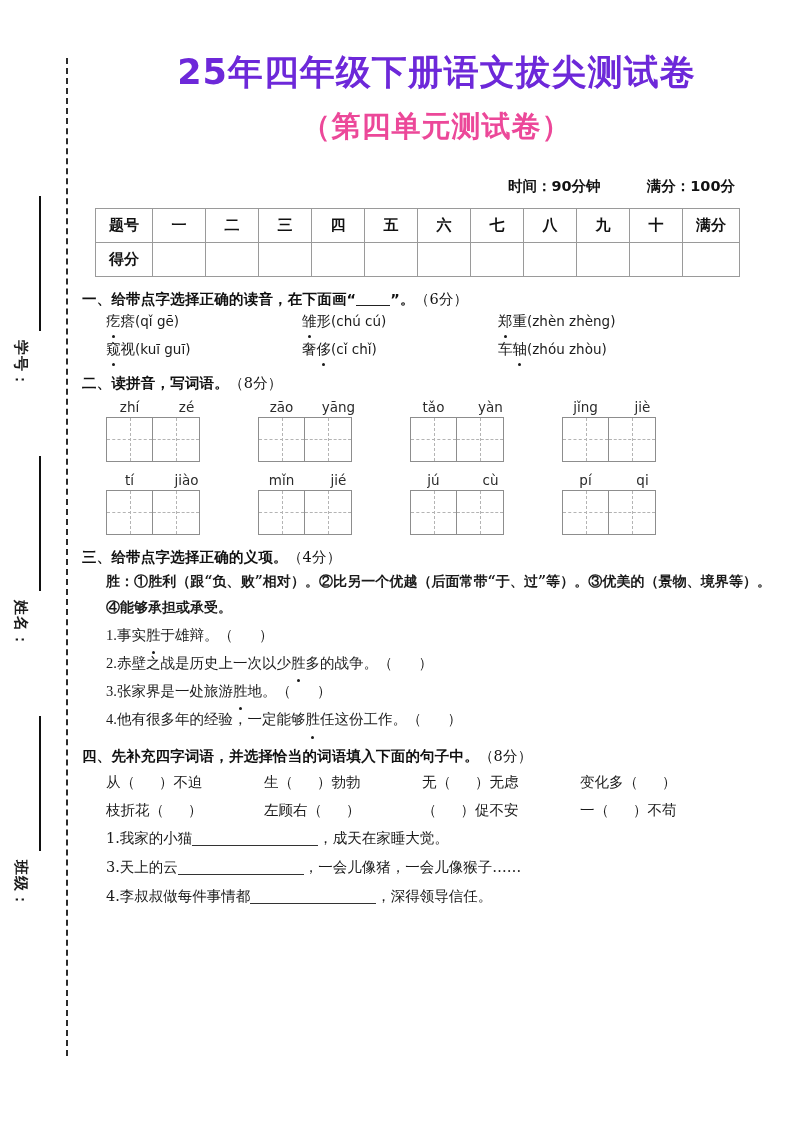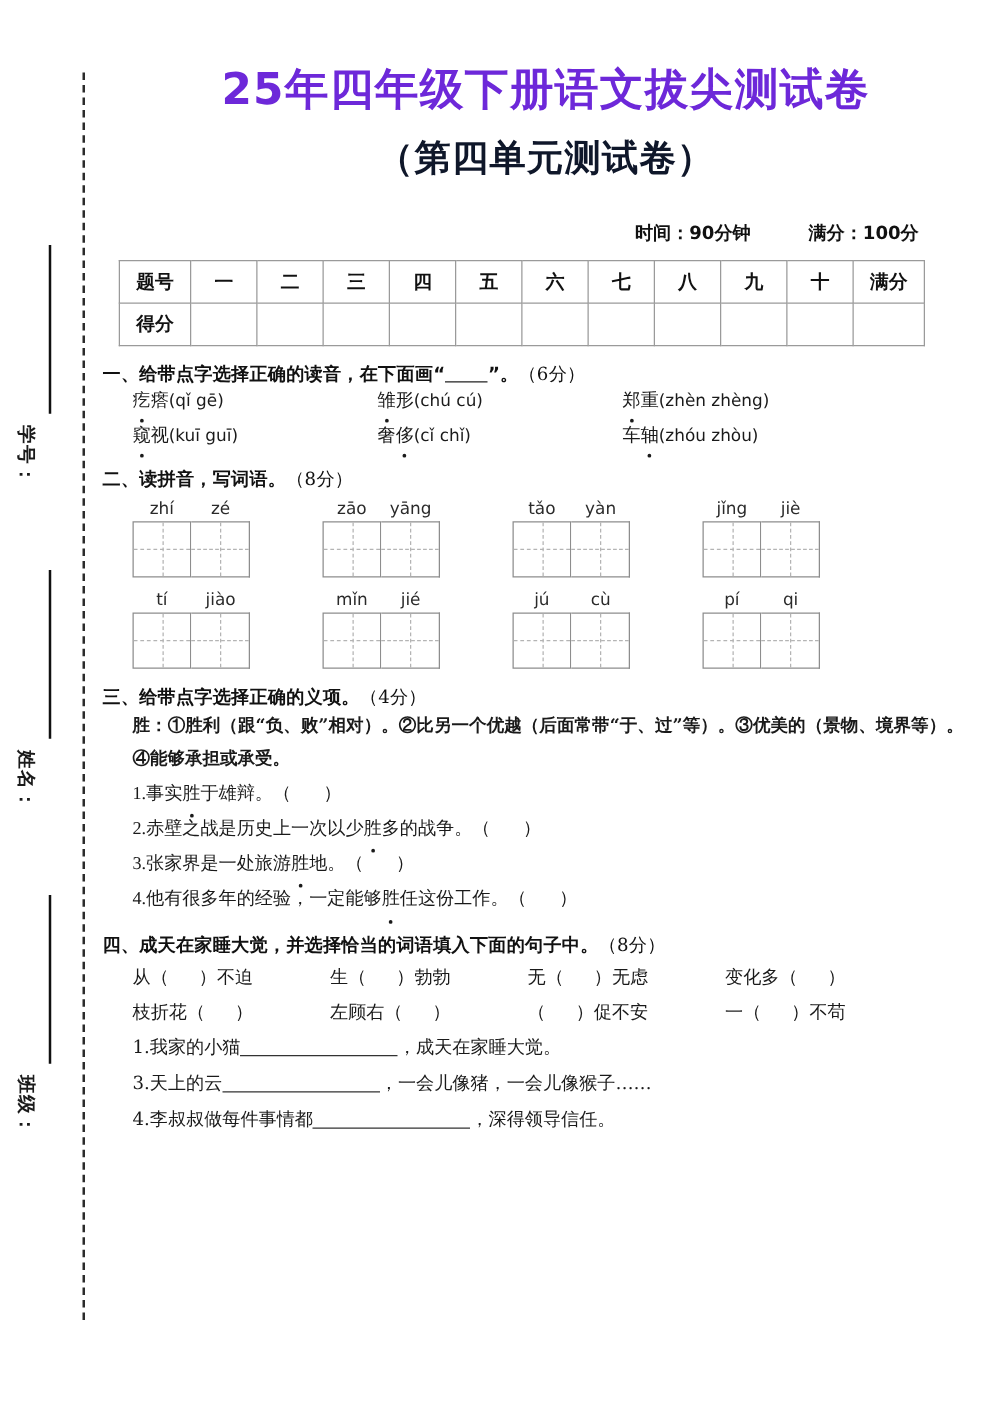--- a/index.html
+++ b/index.html
@@ -75,21 +75,21 @@
     letter-spacing: 1px;
     margin-top: 52px;
     line-height: 1.18;
     color: #6d28d9;
   }
   .title-sub {
     font-size: 29px;
     font-weight: bold;
     letter-spacing: 1px;
     margin-top: 14px;
-    color: #0f172a;
+    color: #ec4899;
   }
 
   .meta-line {
     margin-top: 30px;
     padding-right: 58px;
     text-align: right;
     font-size: 14.5px;
     font-weight: bold;
     color: #111;
   }
@@ -180,20 +180,21 @@
   }
   .grid-group {
     width: 152px;
   }
   .grid-pinyin {
     display: flex;
     font-family: "DejaVu Sans", "Liberation Sans", sans-serif;
     font-size: 13.5px;
     color: #2a2a2a;
     margin-bottom: 2px;
+    gap: 10px;
   }
   .grid-pinyin span {
     width: 47px;
     text-align: center;
   }
   .tianzige {
     display: flex;
     width: 94px;
   }
   .tz-cell {
@@ -453,21 +454,21 @@
       <div class="q3-items">
         <div class="q3-item"><span>1.</span><span>事实</span><span class="dotted-char">胜</span><span>于雄辩。</span>（<span class="paren-blank"></span>）</div>
         <div class="q3-item"><span>2.</span><span>赤壁之战是历史上一次以少</span><span class="dotted-char">胜</span><span>多的战争。</span>（<span class="paren-blank"></span>）</div>
         <div class="q3-item"><span>3.</span><span>张家界是一处旅游</span><span class="dotted-char">胜</span><span>地。</span>（<span class="paren-blank"></span>）</div>
         <div class="q3-item"><span>4.</span><span>他有很多年的经验，一定能够</span><span class="dotted-char">胜</span><span>任这份工作。</span>（<span class="paren-blank"></span>）</div>
       </div>
     </div>
 
     <div class="section">
       <div class="sec-head">
-        <span>四、成天在家睡大觉，并选择恰当的词语填入下面的句子中。</span><span class="pts">（8分）</span>
+        <span>四、先补充四字词语，并选择恰当的词语填入下面的句子中。</span><span class="pts">（8分）</span>
       </div>
 
       <div class="q4-idioms">
         <div class="q4-irow">
           <div class="cell"><span>从（</span><span class="ip"></span><span>）不迫</span></div>
           <div class="cell"><span>生（</span><span class="ip"></span><span>）勃勃</span></div>
           <div class="cell"><span>无（</span><span class="ip"></span><span>）无虑</span></div>
           <div class="cell"><span>变化多（</span><span class="ip"></span><span>）</span></div>
         </div>
         <div class="q4-irow">

